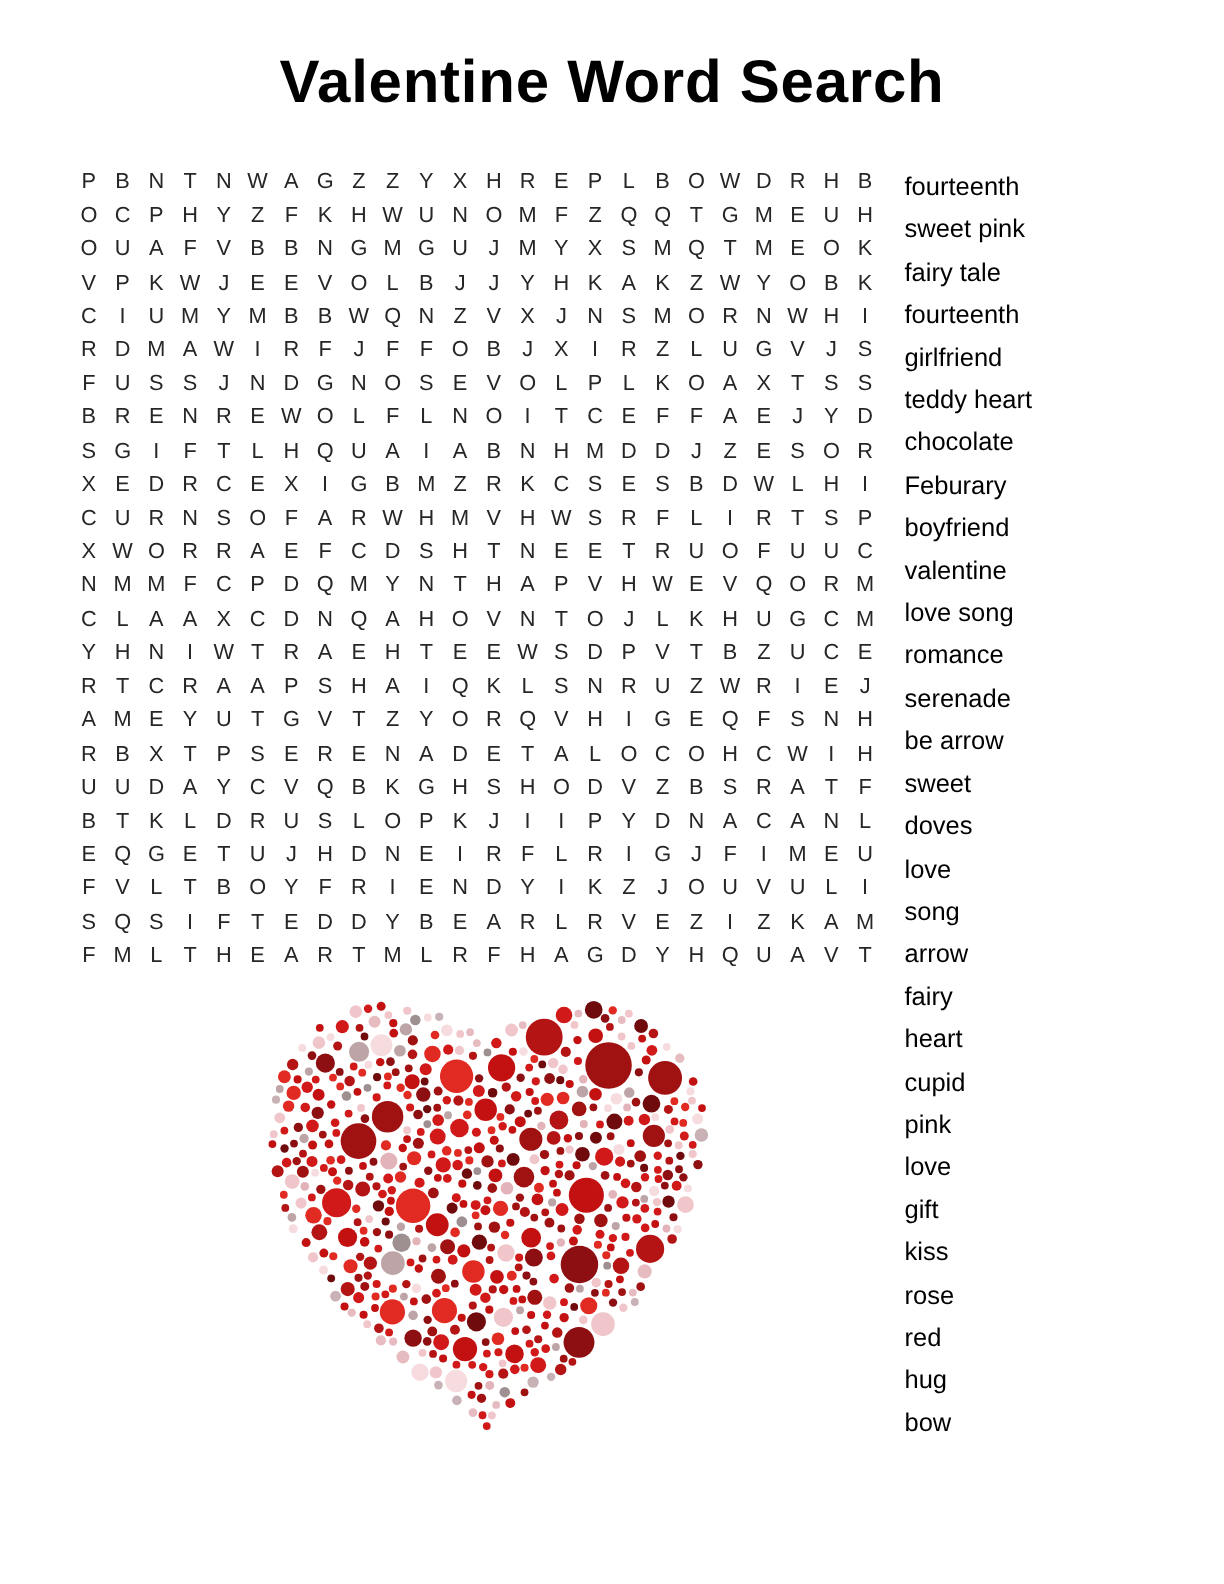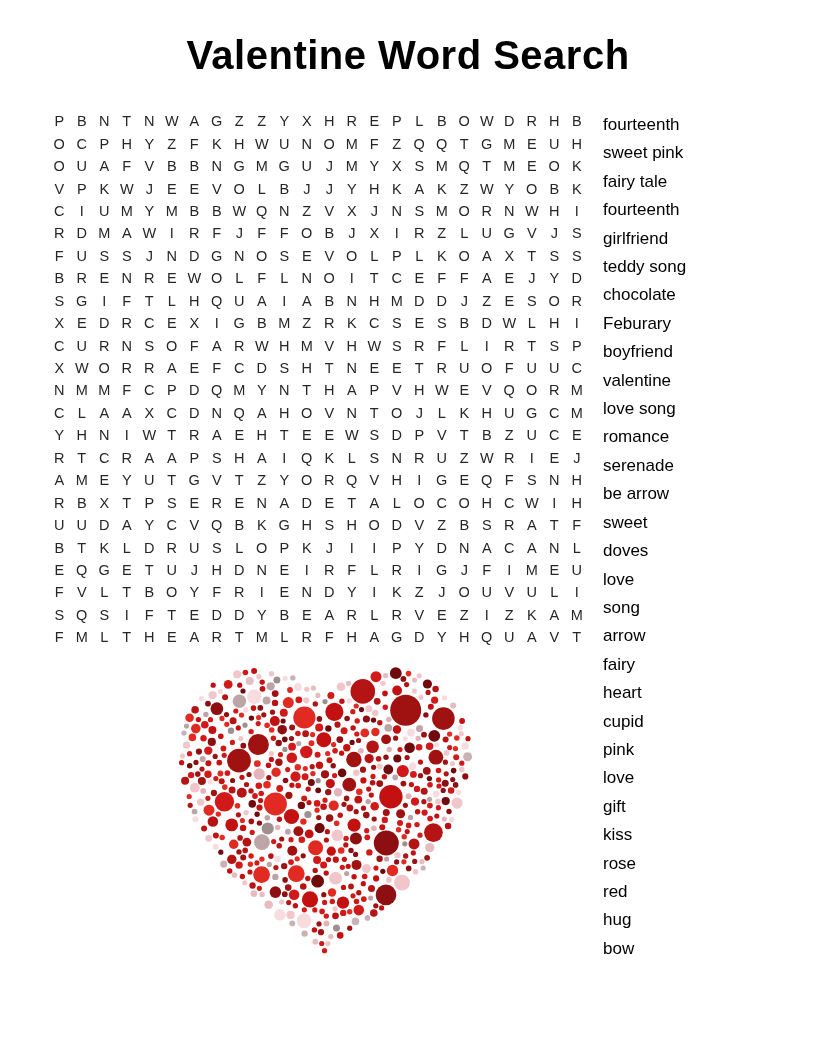--- a/index.html
+++ b/index.html
@@ -599,21 +599,21 @@
       <div class="cell">A</div>
       <div class="cell">V</div>
       <div class="cell">T</div>
     </div>
   <ul class="words">
       <li>fourteenth</li>
       <li>sweet pink</li>
       <li>fairy tale</li>
       <li>fourteenth</li>
       <li>girlfriend</li>
-      <li>teddy song</li>
+      <li>teddy heart</li>
       <li>chocolate</li>
       <li>Feburary</li>
       <li>boyfriend</li>
       <li>valentine</li>
       <li>love song</li>
       <li>romance</li>
       <li>serenade</li>
       <li>be arrow</li>
       <li>sweet</li>
       <li>doves</li>

